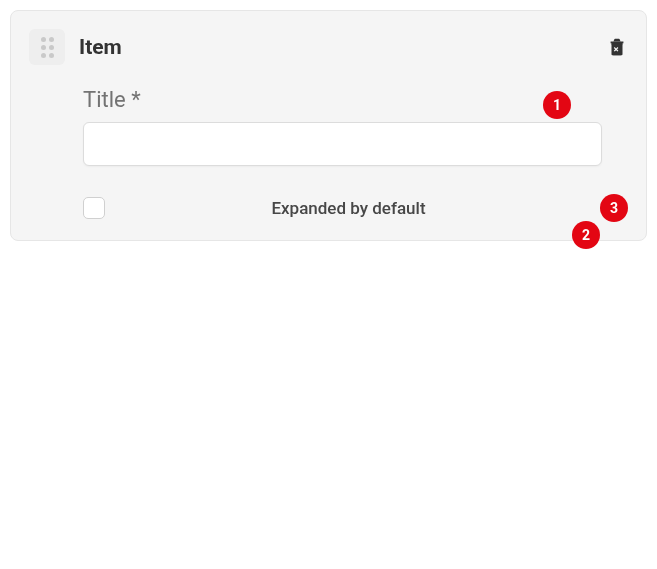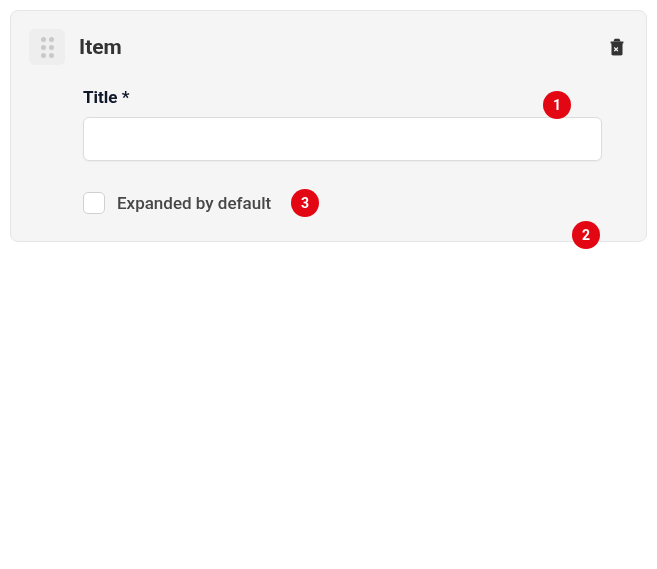--- a/index.html
+++ b/index.html
@@ -10,21 +10,21 @@
     body {
       font-family: -apple-system, BlinkMacSystemFont, "Segoe UI", Roboto, Helvetica, Arial, sans-serif;
       background: #ffffff;
       padding: 10px;
       width: 657px;
     }
     .item-card {
       background: #f5f5f5;
       border: 1px solid #e6e6e6;
       border-radius: 8px;
-      padding: 18px 18px 24px 18px;
+      padding: 18px 18px 18px 18px;
       position: relative;
     }
     .item-header {
       display: flex;
       align-items: center;
       margin-bottom: 22px;
     }
     .drag-handle {
       width: 36px;
       height: 36px;
@@ -60,23 +60,23 @@
       cursor: pointer;
       color: #333333;
     }
     .field-block {
       margin-left: 54px;
       margin-right: 26px;
       margin-bottom: 28px;
       position: relative;
     }
     .field-label {
-      font-size: 17px;
-      font-weight: 700;
-      color: #0f172a;
+      font-size: 22px;
+      font-weight: 400;
+      color: #737373;
       margin-bottom: 10px;
       display: block;
     }
     .text-input {
       width: 100%;
       height: 44px;
       border: 1px solid #dcdcdc;
       border-radius: 6px;
       background: #ffffff;
       padding: 0 12px;
@@ -95,20 +95,21 @@
       font-family: inherit;
       resize: none;
       box-shadow: 0 1px 2px rgba(0,0,0,0.04);
     }
     .checkbox-row {
       margin-left: 54px;
       display: flex;
       align-items: center;
       gap: 12px;
       position: relative;
+      justify-content: space-between;
     }
     .checkbox-box {
       width: 22px;
       height: 22px;
       border: 1px solid #d0d0d0;
       border-radius: 5px;
       background: #ffffff;
       cursor: pointer;
     }
     .checkbox-label {

